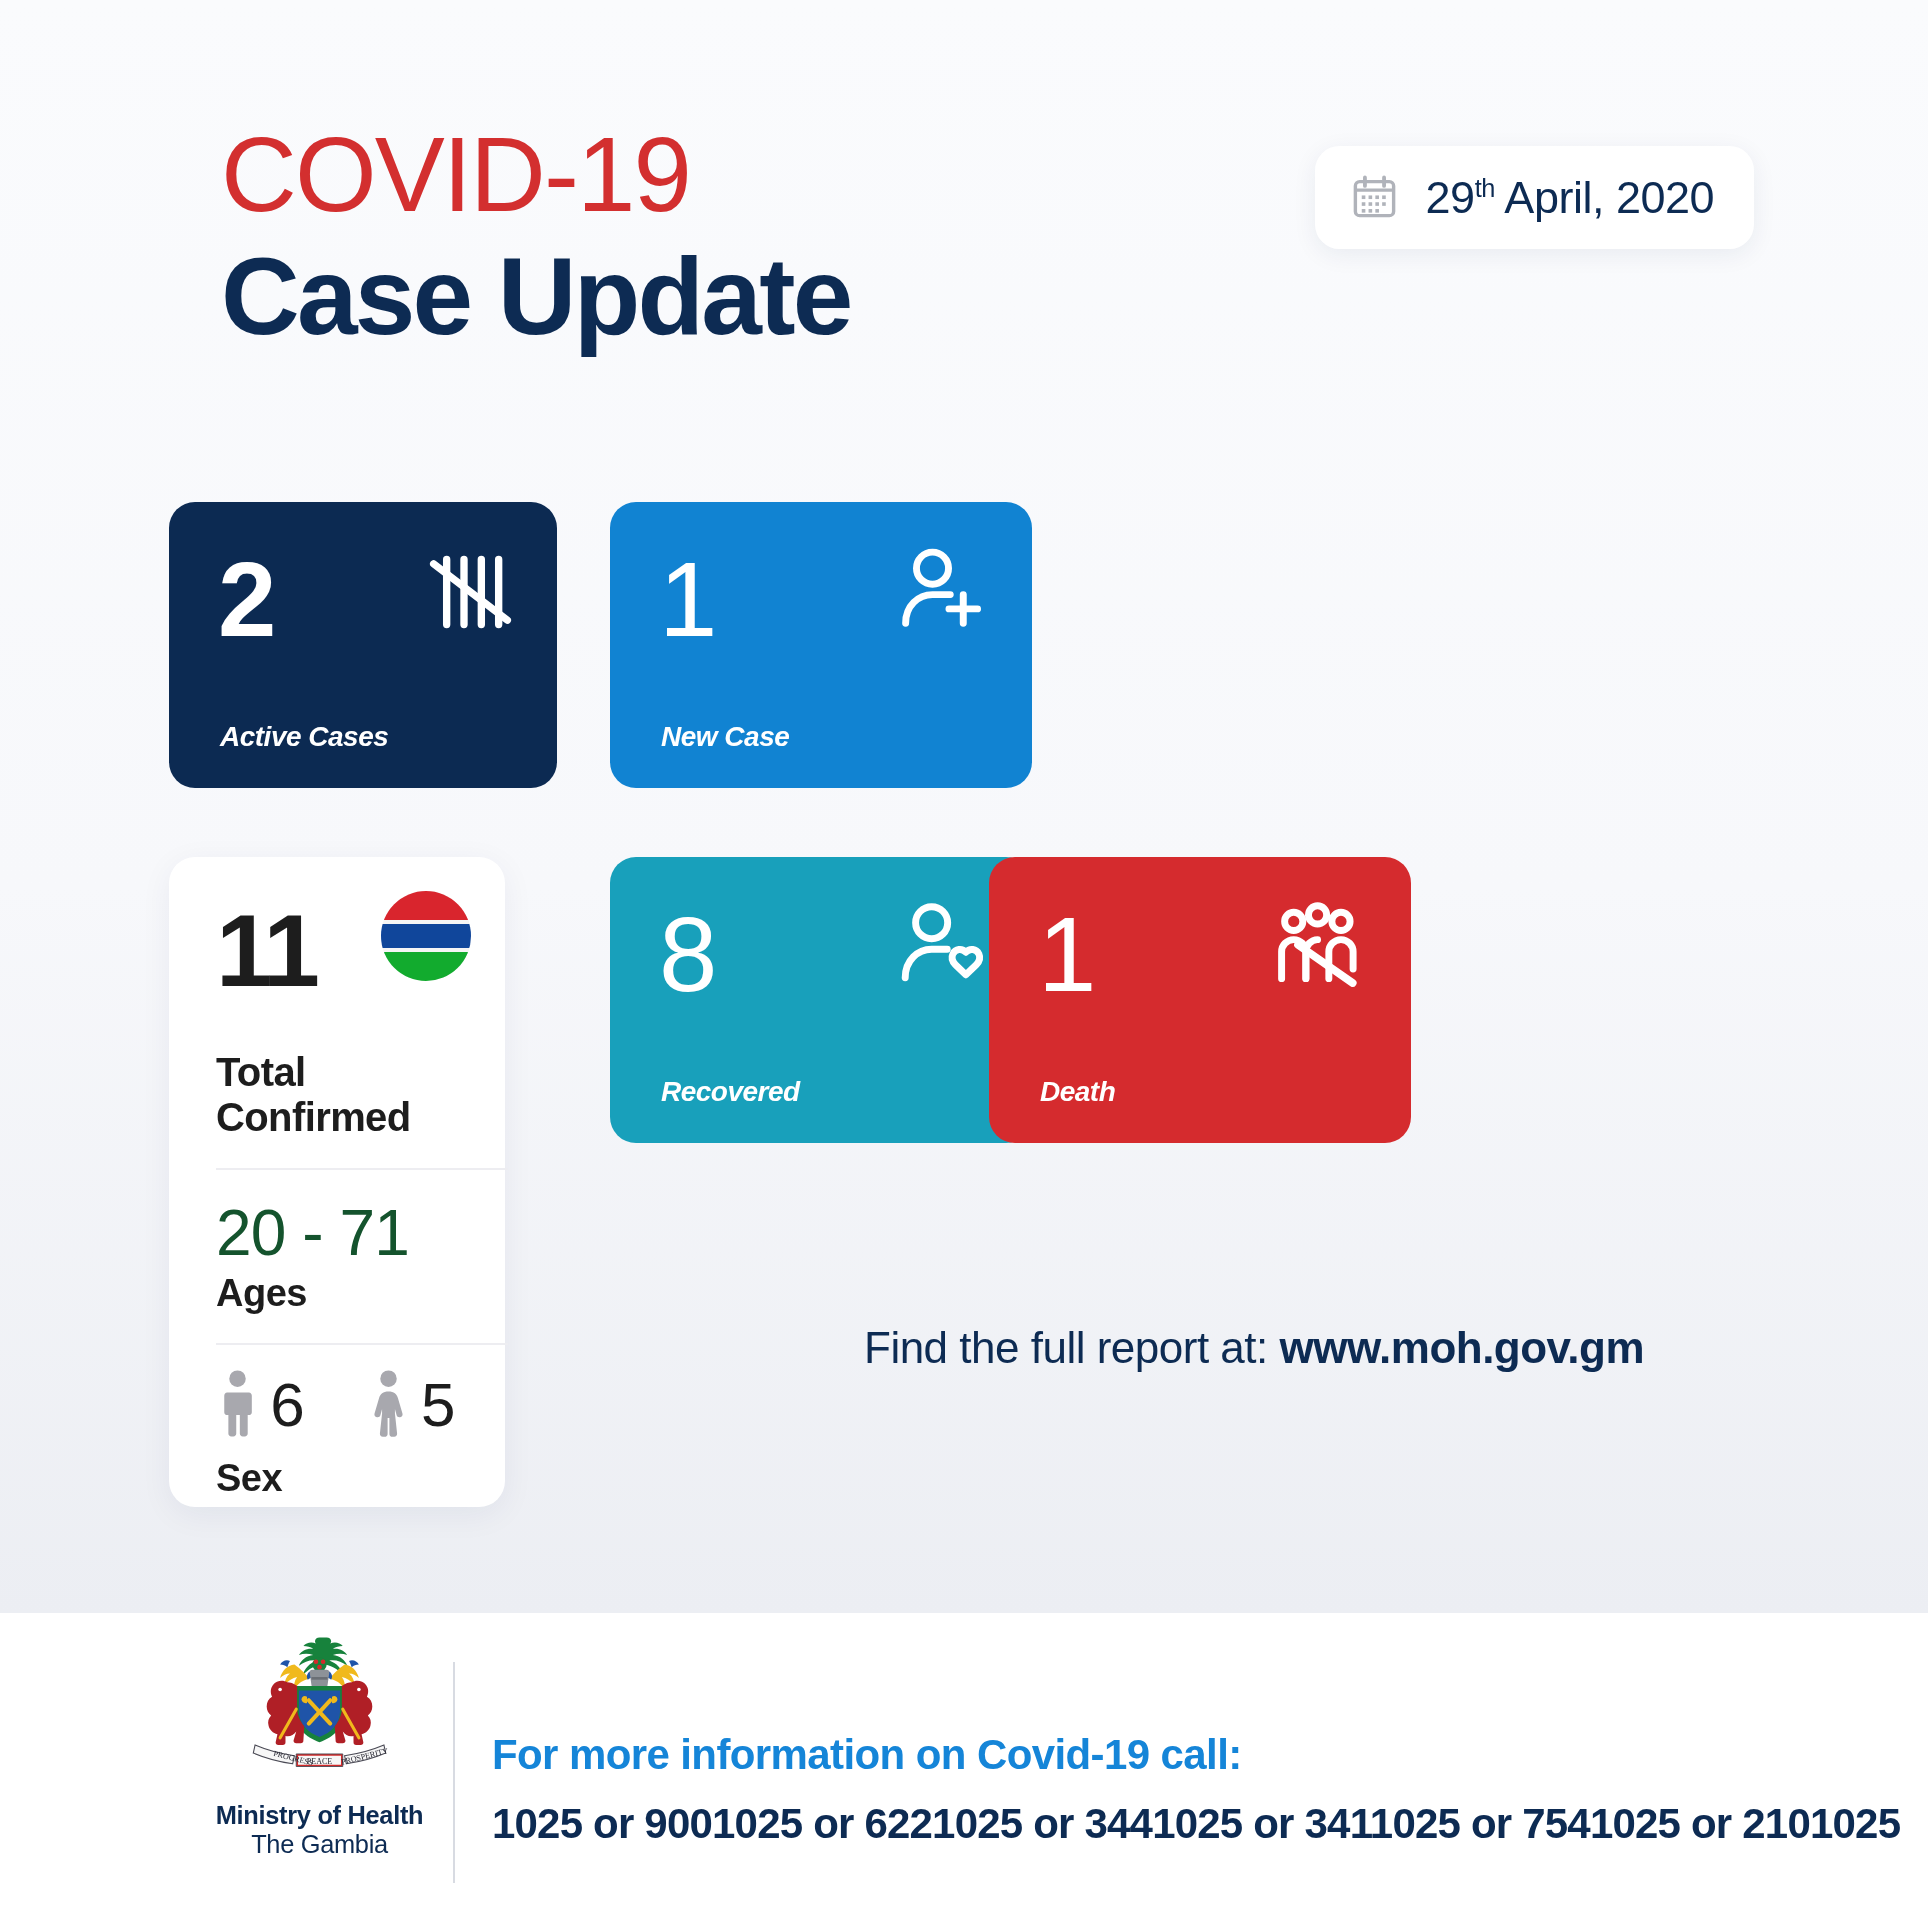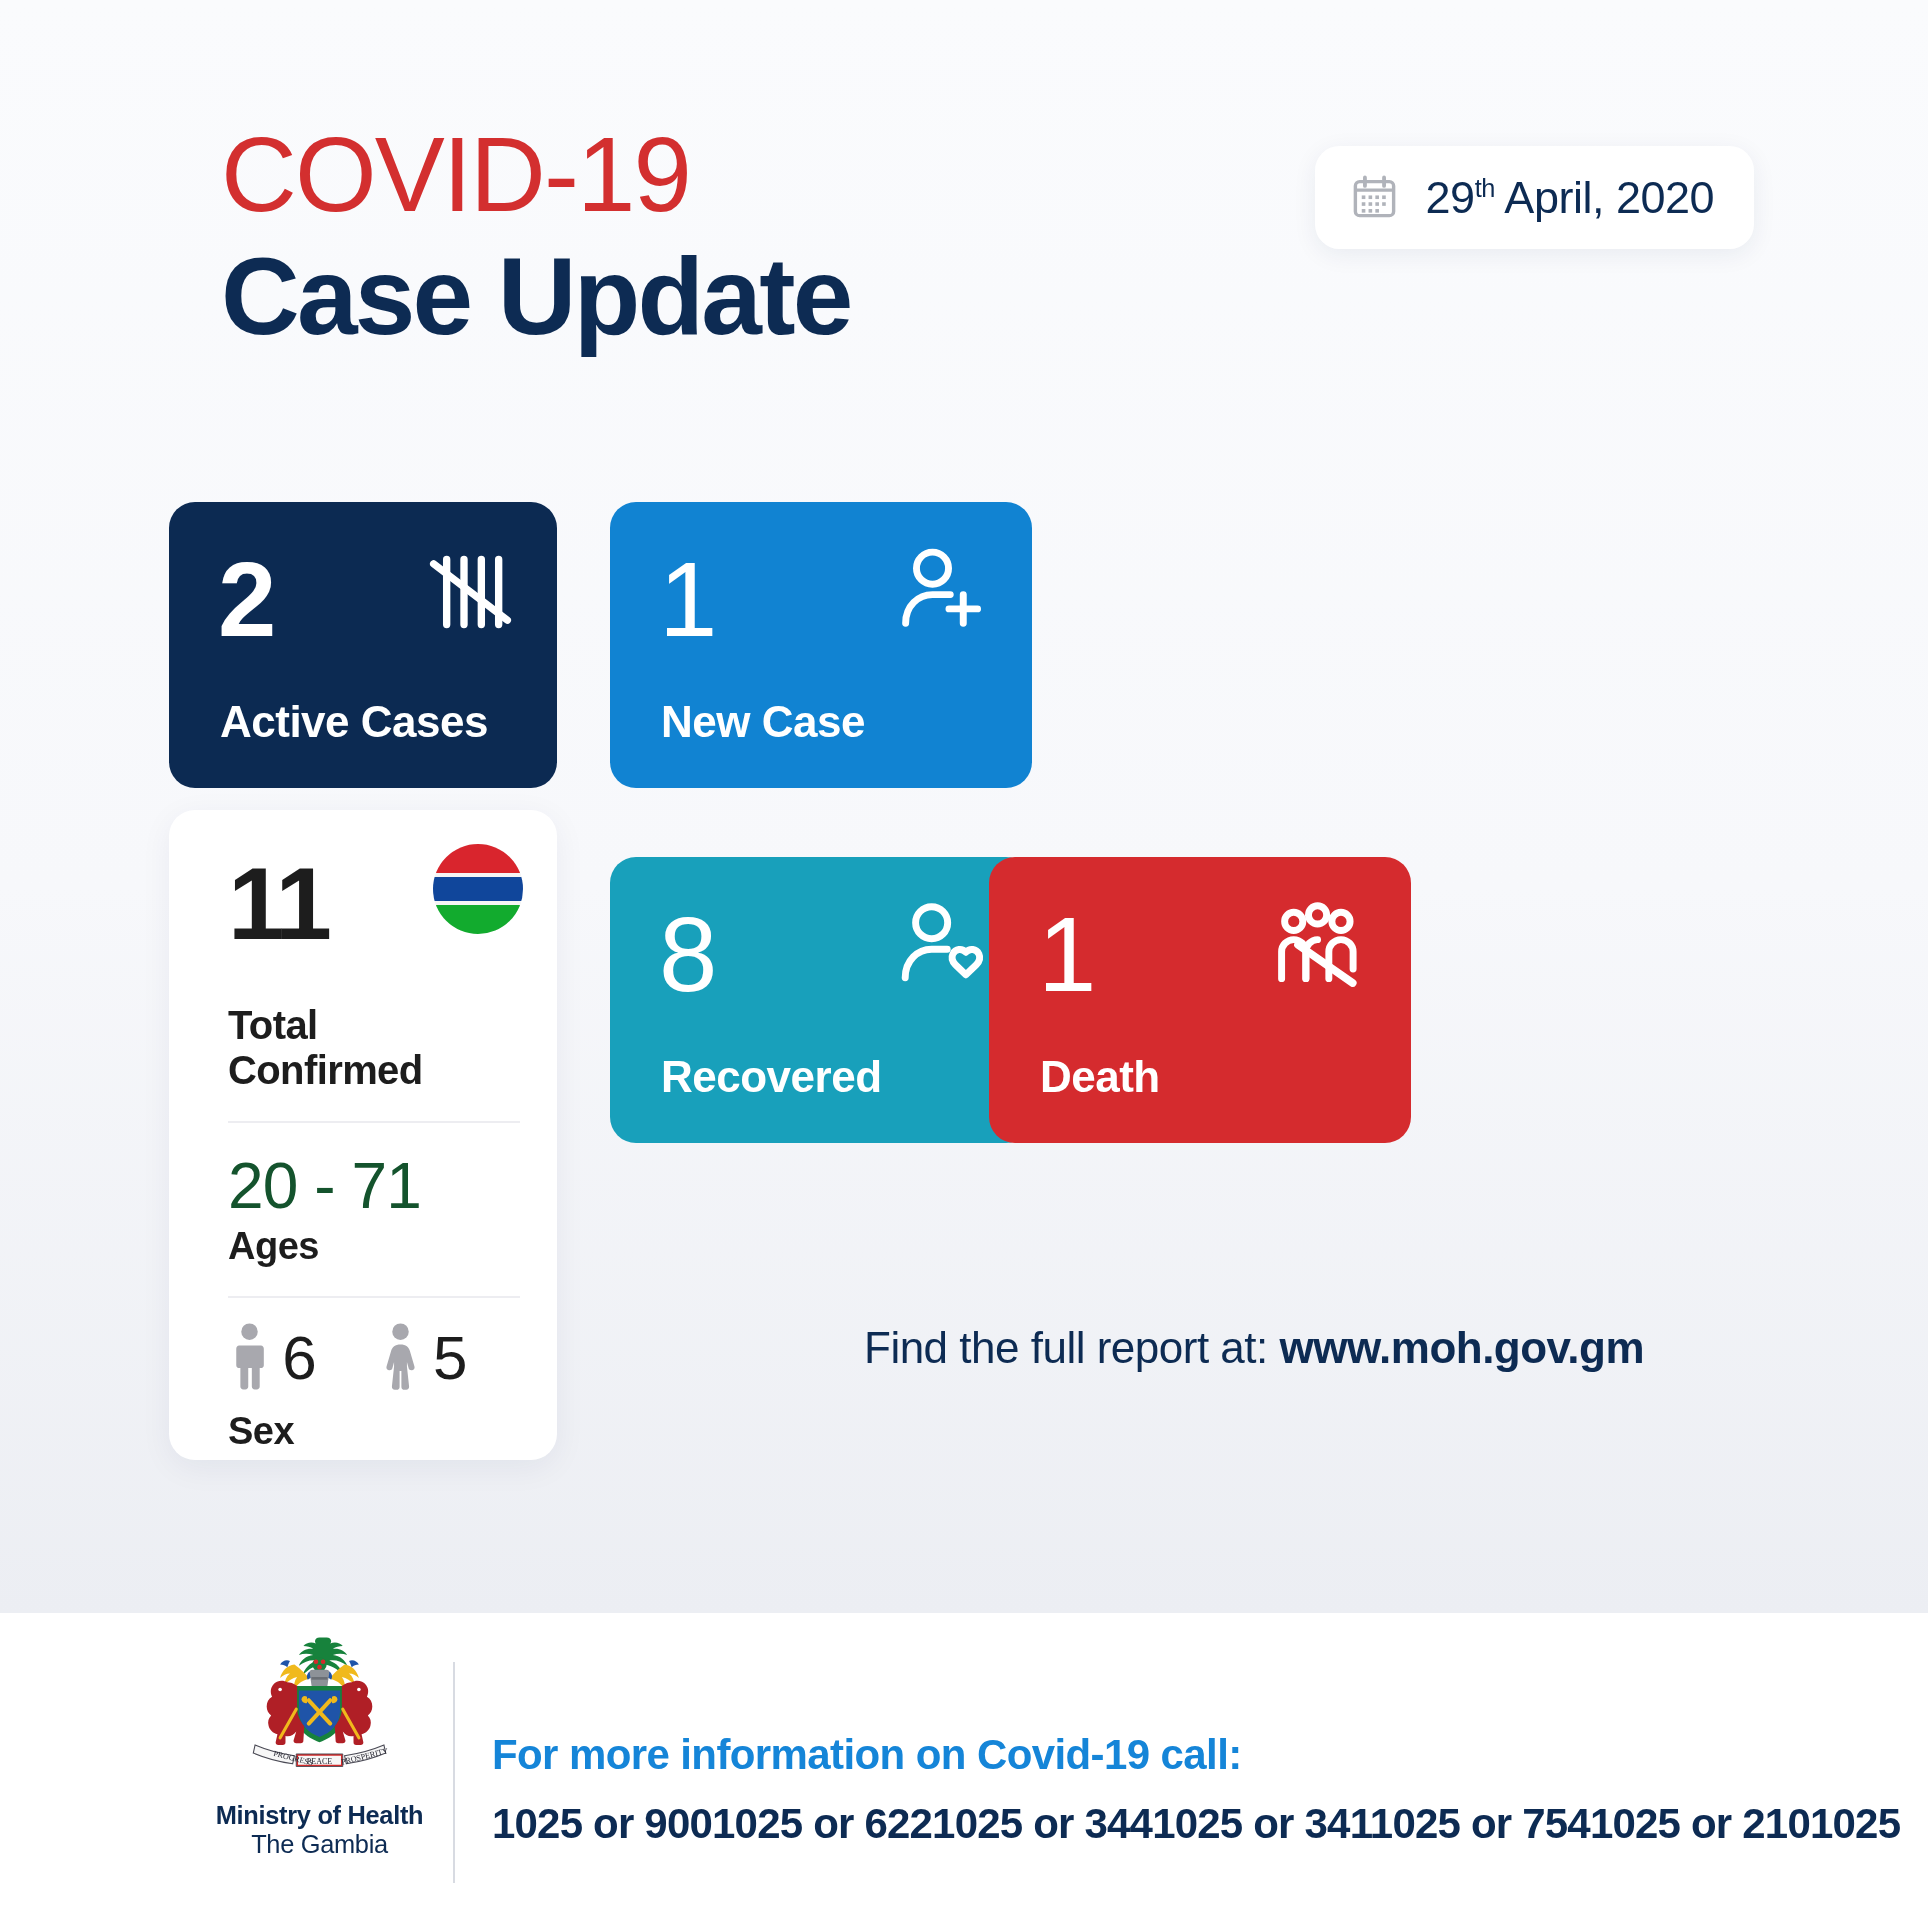--- a/index.html
+++ b/index.html
@@ -68,24 +68,25 @@
     position: absolute;
     left: 49px; top: 45px;
     font-size: 105px;
     font-weight: 300;
     line-height: 1;
     letter-spacing: -0.9px;
   }
   .card .num.heavy { font-weight: 700; letter-spacing: -2.8px; }
   .card .lbl {
     position: absolute;
-    left: 51px; bottom: 41px;
-    font-size: 44px;
+    left: 51px; bottom: 35px;
+    font-size: 28px;
     font-weight: 700;
     letter-spacing: -0.5px;
+    font-style: italic;
   }
   .card .ico {
     position: absolute;
     right: 41px; top: 38px;
     width: 104px; height: 104px;
   }
 
   #card-active  { left: 169px;  top: 502px;  width: 388px; height: 286px; background: #0c2a52; }
   #card-newcase { left: 610px;  top: 502px;  width: 422px; height: 286px; background: #1183d2; }
   #card-tests   { left: 989px; top: 502px; width: 422px; height: 286px; background: #ef9b35; }
@@ -98,26 +99,26 @@
   #card-recov .num, #card-recov .lbl,
   #card-death .num, #card-death .lbl { color: #ffffff; }
 
   
   #card-newcase { left: 610px; width: 422px; }
   #card-tests   { left: 989px; }
 
   
   #card-total {
     position: absolute;
-    left: 169px; top: 810px;
-    width: 388px; height: 650px;
+    left: 169px; top: 857px;
+    width: 336px; height: 650px;
     background: #ffffff;
     border-radius: 26px;
     box-shadow: 0 7.5px 32px rgba(20,40,80,.06);
-    padding: 43px 43px 0 59px;
+    padding: 43px 43px 0 47px;
   }
   #total-num {
     font-size: 102px;
     font-weight: 700;
     color: #1d1d1d;
     line-height: 1;
     letter-spacing: -3.8px;
   }
   #total-lbl {
     margin-top: 48px;

